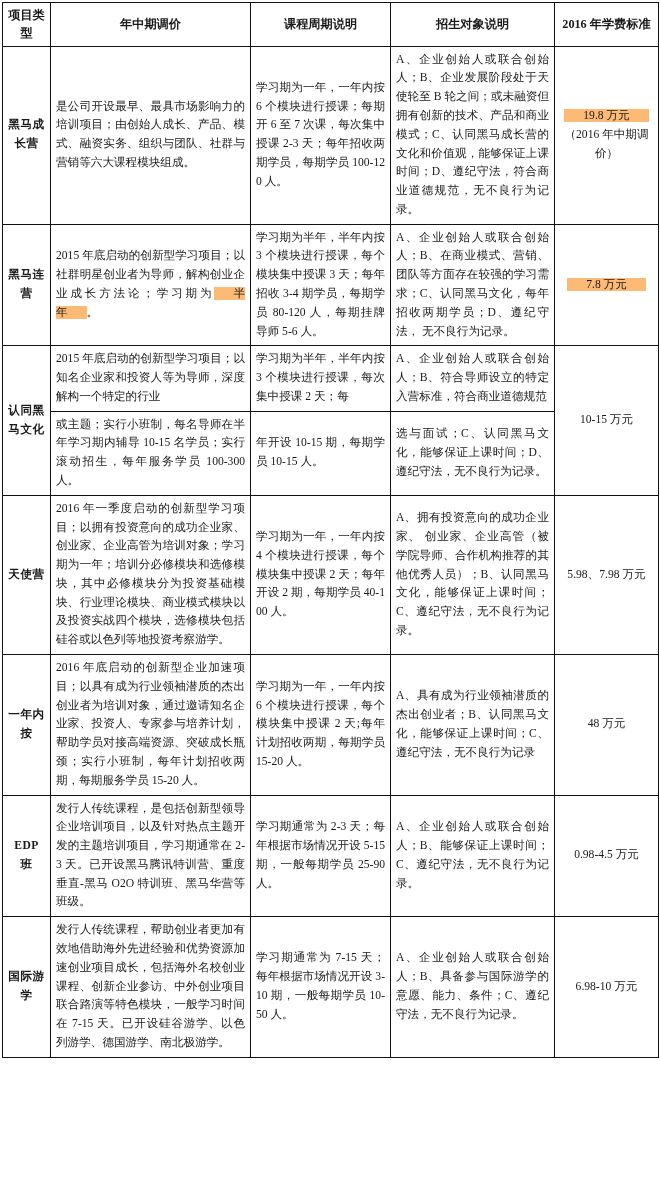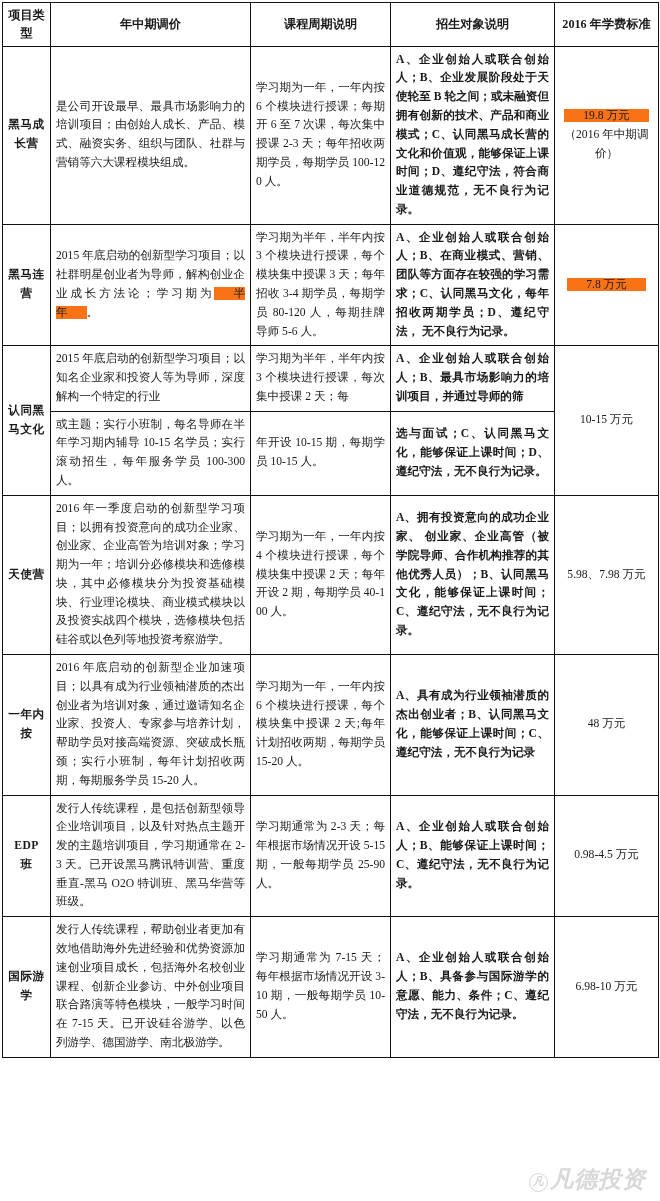--- a/index.html
+++ b/index.html
@@ -53,25 +53,25 @@
   td.type {
     text-align: center;
     font-weight: bold;
     font-size: 12px;
     letter-spacing: 0.5px;
     line-height: 1.55;
     padding: 2px 1px;
   }
   td.desc  { text-align: justify; text-justify: inter-ideograph; font-family: Liberation Serif, serif; }
   td.cycle { text-align: justify; text-justify: inter-ideograph; }
-  td.aud   { text-align: justify; text-justify: inter-ideograph; font-weight: bold; }
+  td.aud   { text-align: justify; text-justify: inter-ideograph; }
   td.fee   { text-align: center; line-height: 1.6; }
 
   .hl {
-    background: #f97316;
+    background: #fdba74;
     padding: 0 19px;
   }
   
   tr.cont > td {
     border-top: 1px solid #111111;
   }
   .watermark {
     position: absolute;
     right: 14px;
     bottom: 8px;
@@ -143,21 +143,21 @@
         <td class="aud">A、企业创始人或联合创始人；B、在商业模式、营销、团队等方面存在较强的学习需求；C、认同黑马文化，每年招收两期学员；D、遵纪守法， 无不良行为记录。</td>
         <td class="fee">
           <span class="hl">7.8 万元</span>
         </td>
       </tr>
 
       <tr>
         <td class="type" rowspan="2">认同黑马文化</td>
         <td class="desc">2015 年底启动的创新型学习项目；以知名企业家和投资人等为导师，深度解构一个特定的行业</td>
         <td class="cycle">学习期为半年，半年内按 3 个模块进行授课，每次集中授课 2 天；每</td>
-        <td class="aud">A、企业创始人或联合创始人；B、最具市场影响力的培训项目，并通过导师的筛</td>
+        <td class="aud">A、企业创始人或联合创始人；B、符合导师设立的特定入营标准，符合商业道德规范</td>
         <td class="fee" rowspan="2">10-15 万元</td>
       </tr>
 
       <tr class="cont">
         <td class="desc">或主题；实行小班制，每名导师在半年学习期内辅导 10-15 名学员；实行滚动招生，每年服务学员 100-300 人。</td>
         <td class="cycle">年开设 10-15 期，每期学员 10-15 人。</td>
         <td class="aud">选与面试；C、认同黑马文化，能够保证上课时间；D、遵纪守法，无不良行为记录。</td>
       </tr>
 
       <tr>
@@ -188,17 +188,14 @@
         <td class="type">国际游学</td>
         <td class="desc">发行人传统课程，帮助创业者更加有效地借助海外先进经验和优势资源加速创业项目成长，包括海外名校创业课程、创新企业参访、中外创业项目联合路演等特色模块，一般学习时间在 7-15 天。已开设硅谷游学、以色列游学、德国游学、南北极游学。</td>
         <td class="cycle">学习期通常为 7-15 天；每年根据市场情况开设 3-10 期，一般每期学员 10-50 人。</td>
         <td class="aud">A、企业创始人或联合创始人；B、具备参与国际游学的意愿、能力、条件；C、遵纪守法，无不良行为记录。</td>
         <td class="fee">6.98-10 万元</td>
       </tr>
 
     </tbody>
   </table>
 
-  <div class="watermark">
-    <span class="mark-circle">凡</span><span>凡德投资</span>
-  </div>
 
 </div>
 
 </body></html>

